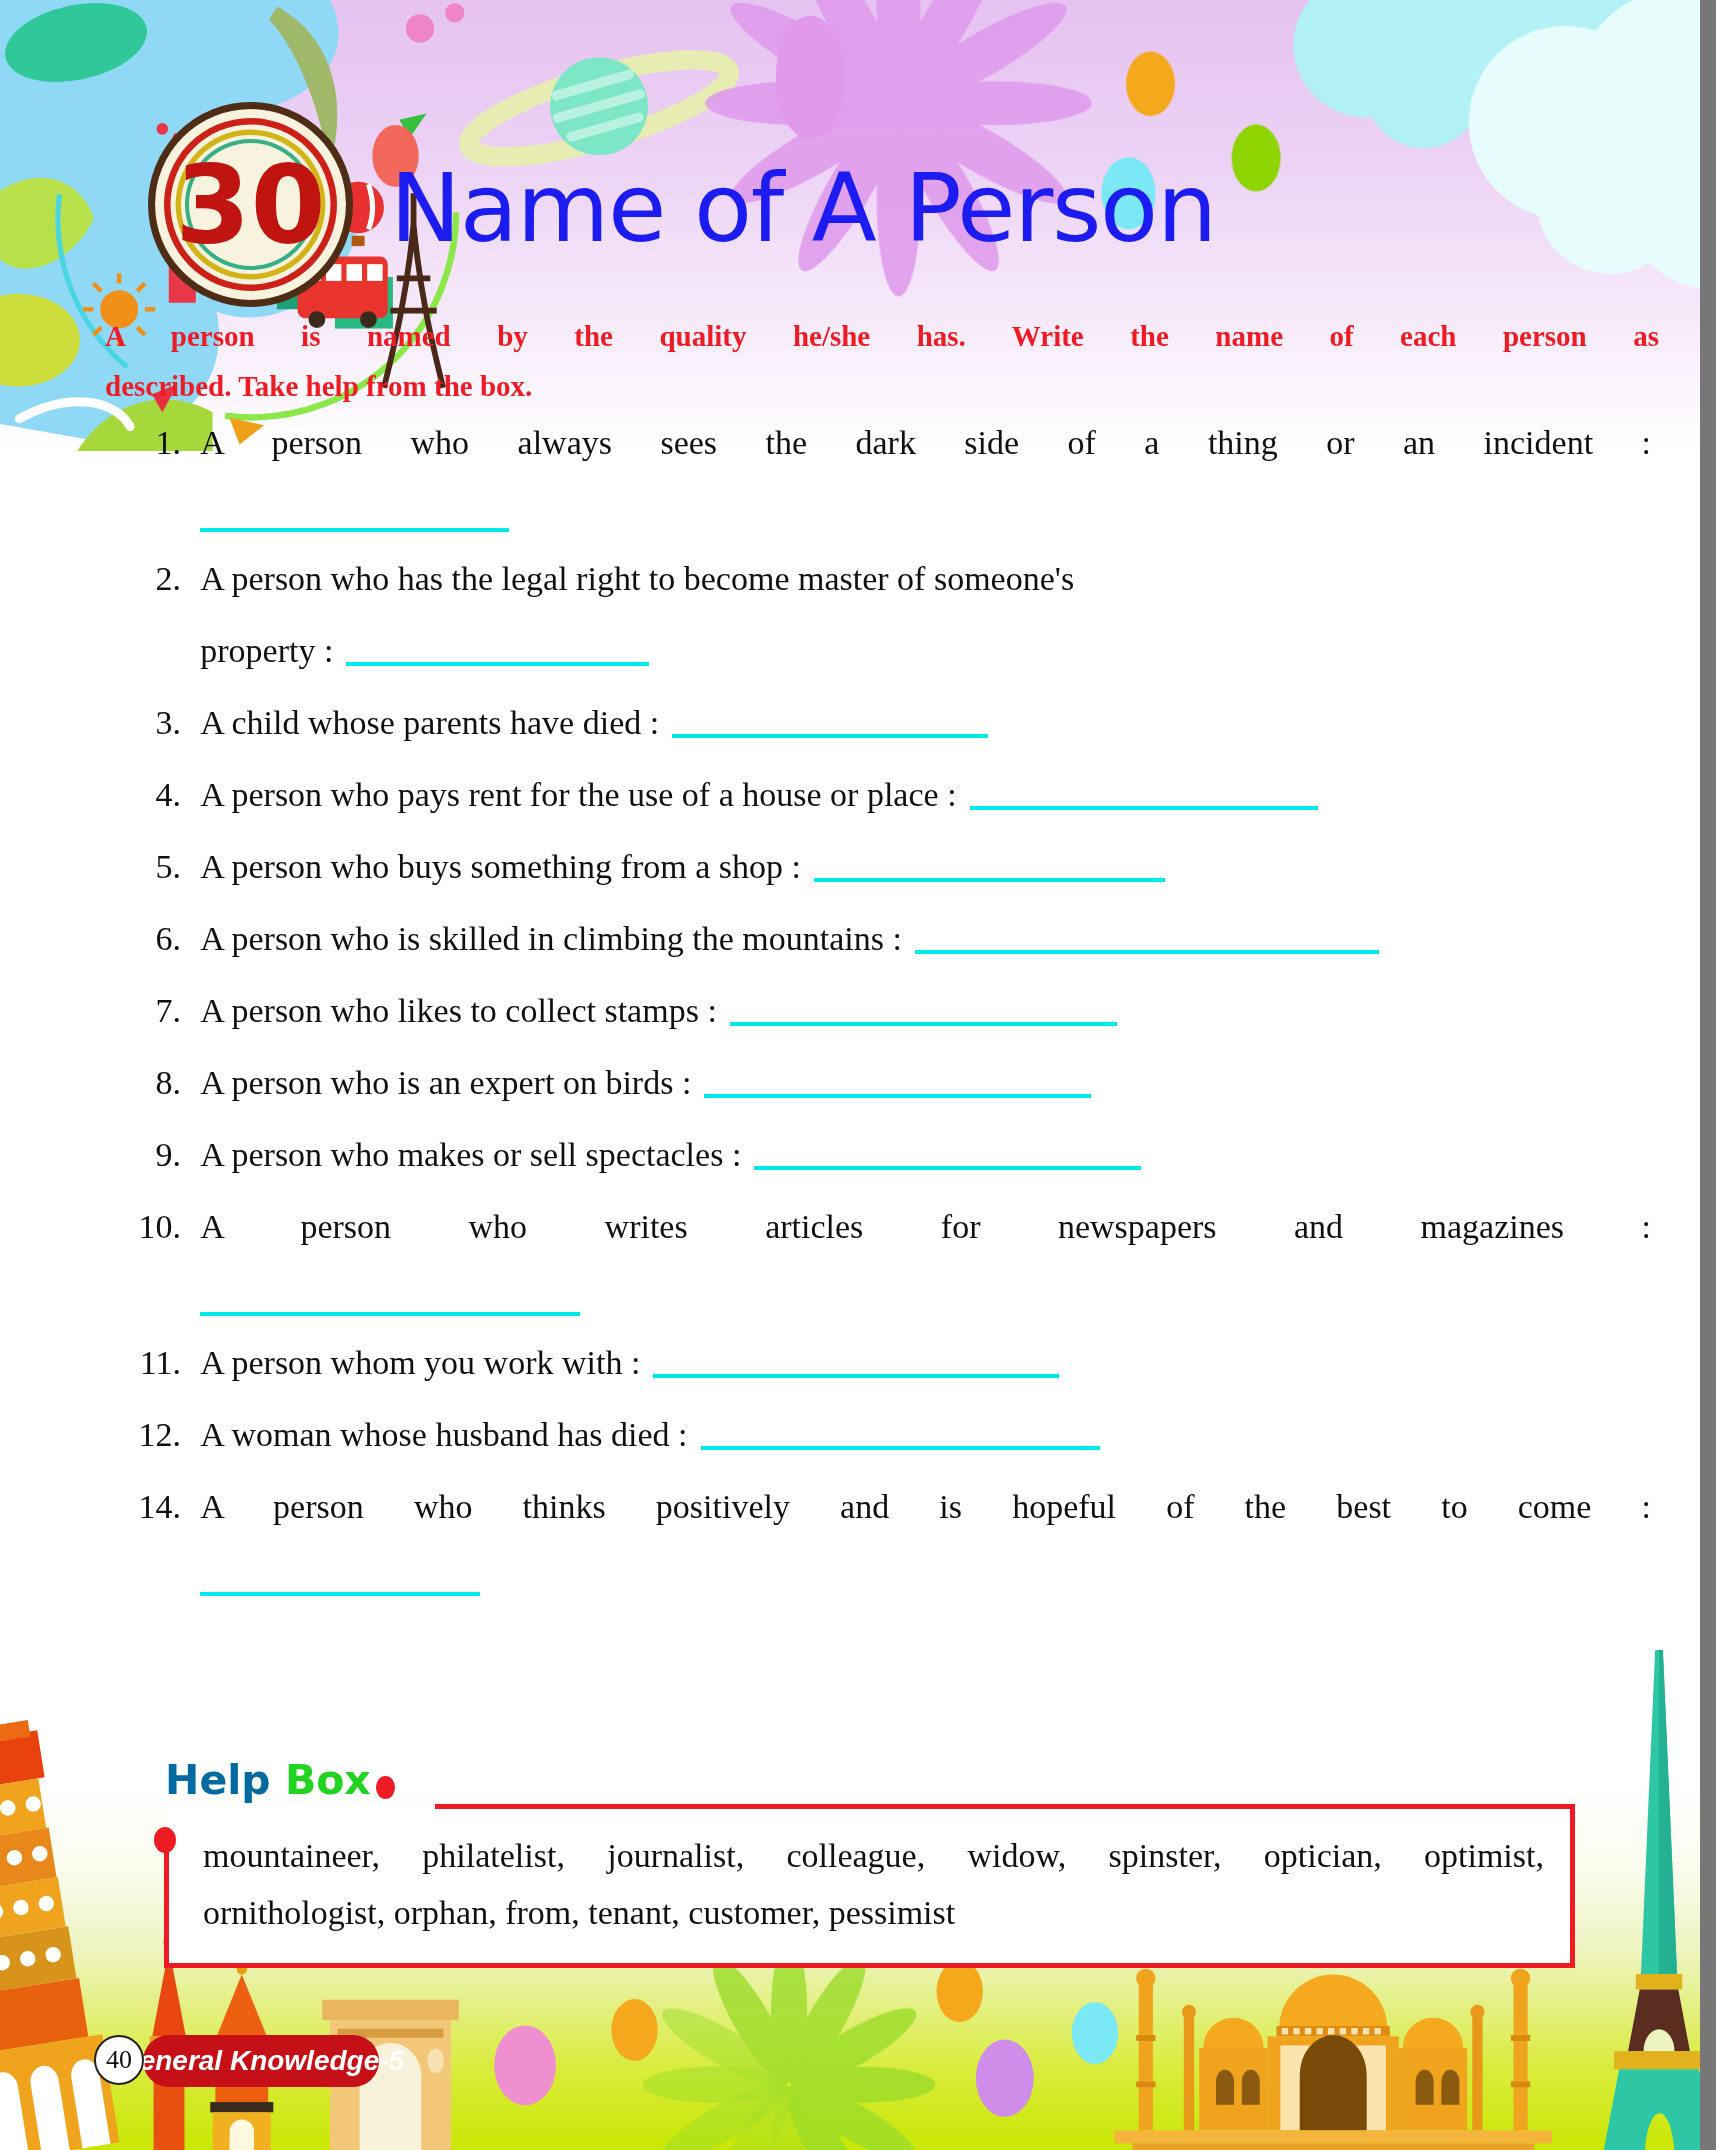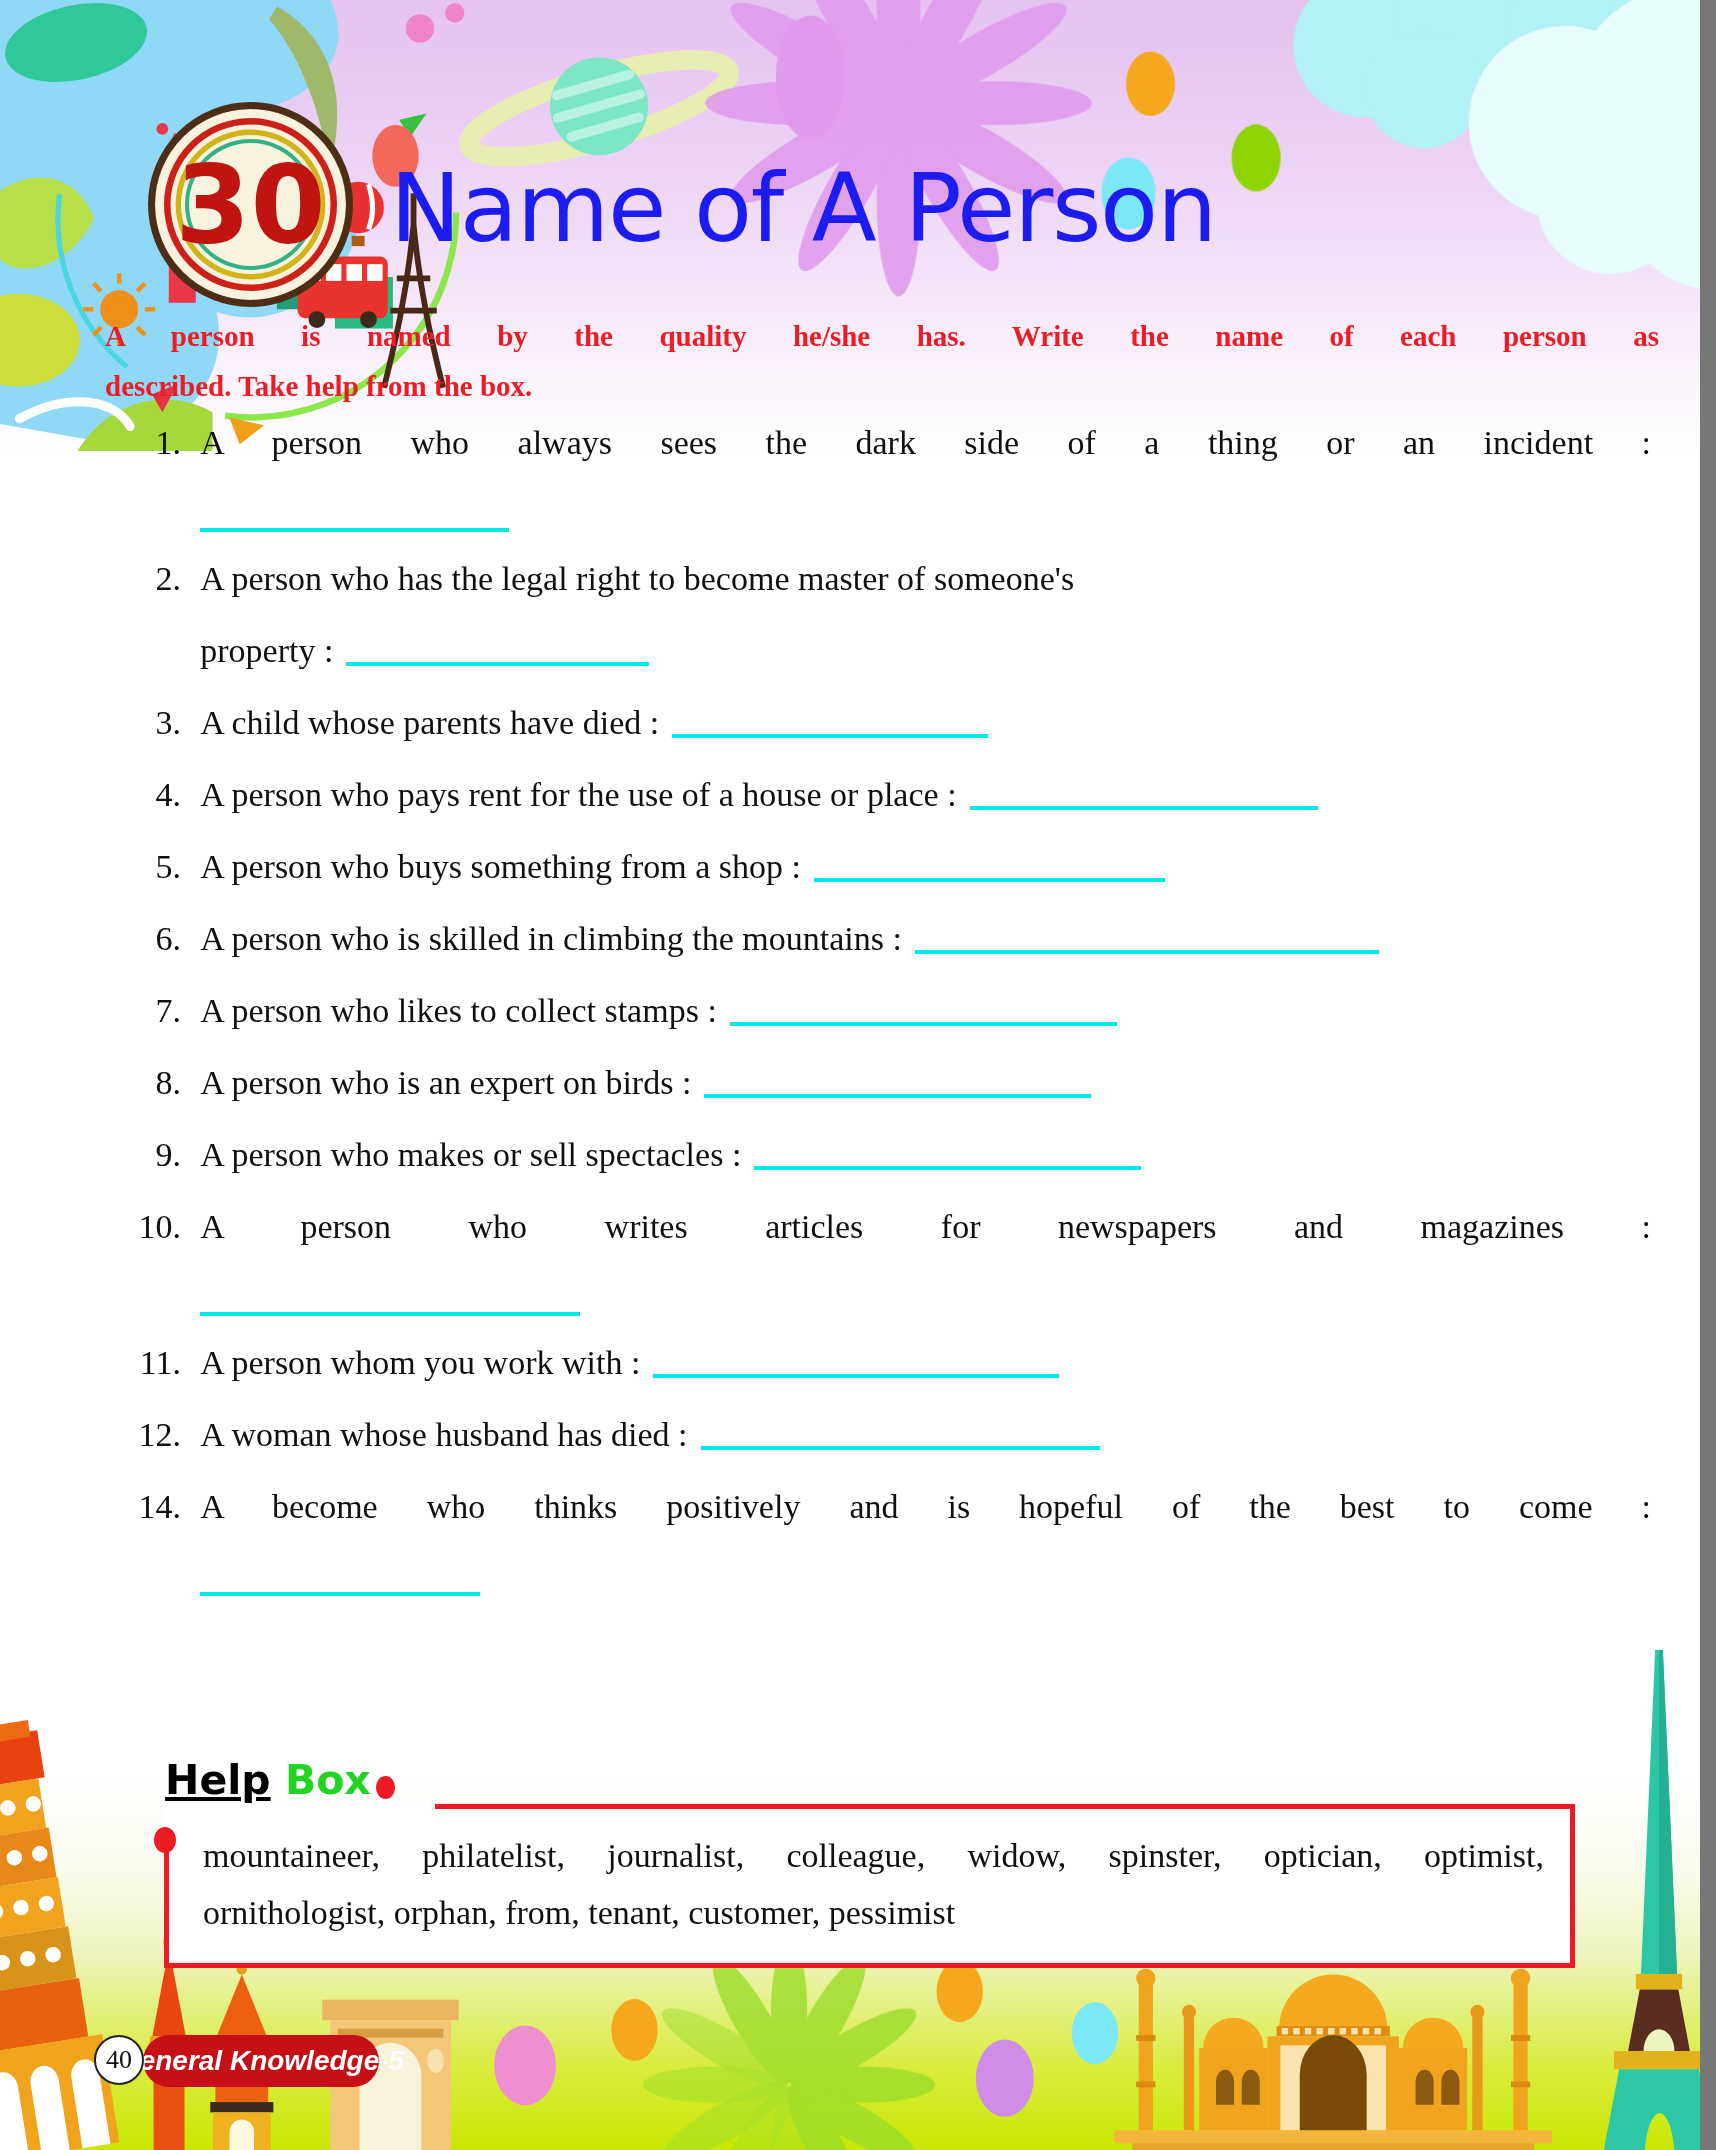--- a/index.html
+++ b/index.html
@@ -38,21 +38,21 @@
   
   .helpbox-wrap{position:absolute;left:164px;top:1804px;width:1411px;z-index:2;}
   .helpbox{position:relative;border:5.2px solid #ed1c24;background:#ffffff;
     padding:18px 26px 22px 34px;font-size:34px;line-height:57px;}
   .helpbox .l1{text-align:justify;text-align-last:justify;}
   .mask-top{position:absolute;left:-5.2px;top:-5.2px;width:271px;height:5.2px;background:#ffffff;}
   .mask-left{position:absolute;left:-5.2px;top:-5.2px;width:5.2px;height:34px;background:#ffffff;}
   .corner-dot{position:absolute;left:-15.5px;top:18px;width:22px;height:26px;border-radius:50%;background:#ed1c24;}
   .helpbox-label{position:absolute;left:-3.9px;top:-49px;font-family:"DejaVu Sans",sans-serif;
     font-weight:bold;font-size:41px;line-height:41px;white-space:nowrap;}
-  .helpbox-label .help{color:#000000;text-decoration:underline;}
+  .helpbox-label .help{color:#0369a1;}
   .helpbox-label .box{color:#21d421;}
   .label-dot{display:inline-block;width:19.3px;height:23px;border-radius:50%;background:#ed1c24;margin-left:5.2px;vertical-align:-5.2px;}
 
   
   .footer{position:absolute;left:0;bottom:0;width:1716px;height:528px;z-index:0;
     background:linear-gradient(180deg,rgba(255,255,255,0) 0%,rgba(255,255,255,0) 30%,
       rgba(250,252,238,.92) 46%,#eef4c0 62%,#d9ec3e 84%,#c9e702 100%);}
   .footer-art{position:absolute;left:0;top:0;width:1716px;height:528px;}
   .page-badge-circle{position:absolute;left:94px;top:412px;width:46px;height:46px;border-radius:50%;
     background:#ffffff;border:2.6px solid #222222;display:flex;align-items:center;justify-content:center;
@@ -256,21 +256,21 @@
     </div>
 
     <div class="item">
       <span class="num">12.</span>
       <span class="txt"><span>A woman whose husband has died :</span><span class="blank" style="width:399px"></span></span>
     </div>
 
 
     <div class="item">
       <span class="num">14.</span>
-      <span class="txt just">A become who thinks positively and is hopeful of the best to come :</span>
+      <span class="txt just">A person who thinks positively and is hopeful of the best to come :</span>
     </div>
     <div class="blank-row">
       <span class="blank" style="width:280px"></span>
     </div>
   </div>
 
   <div class="helpbox-wrap">
     <div class="helpbox">
       <div class="mask-top"></div>
       <div class="mask-left"></div>

